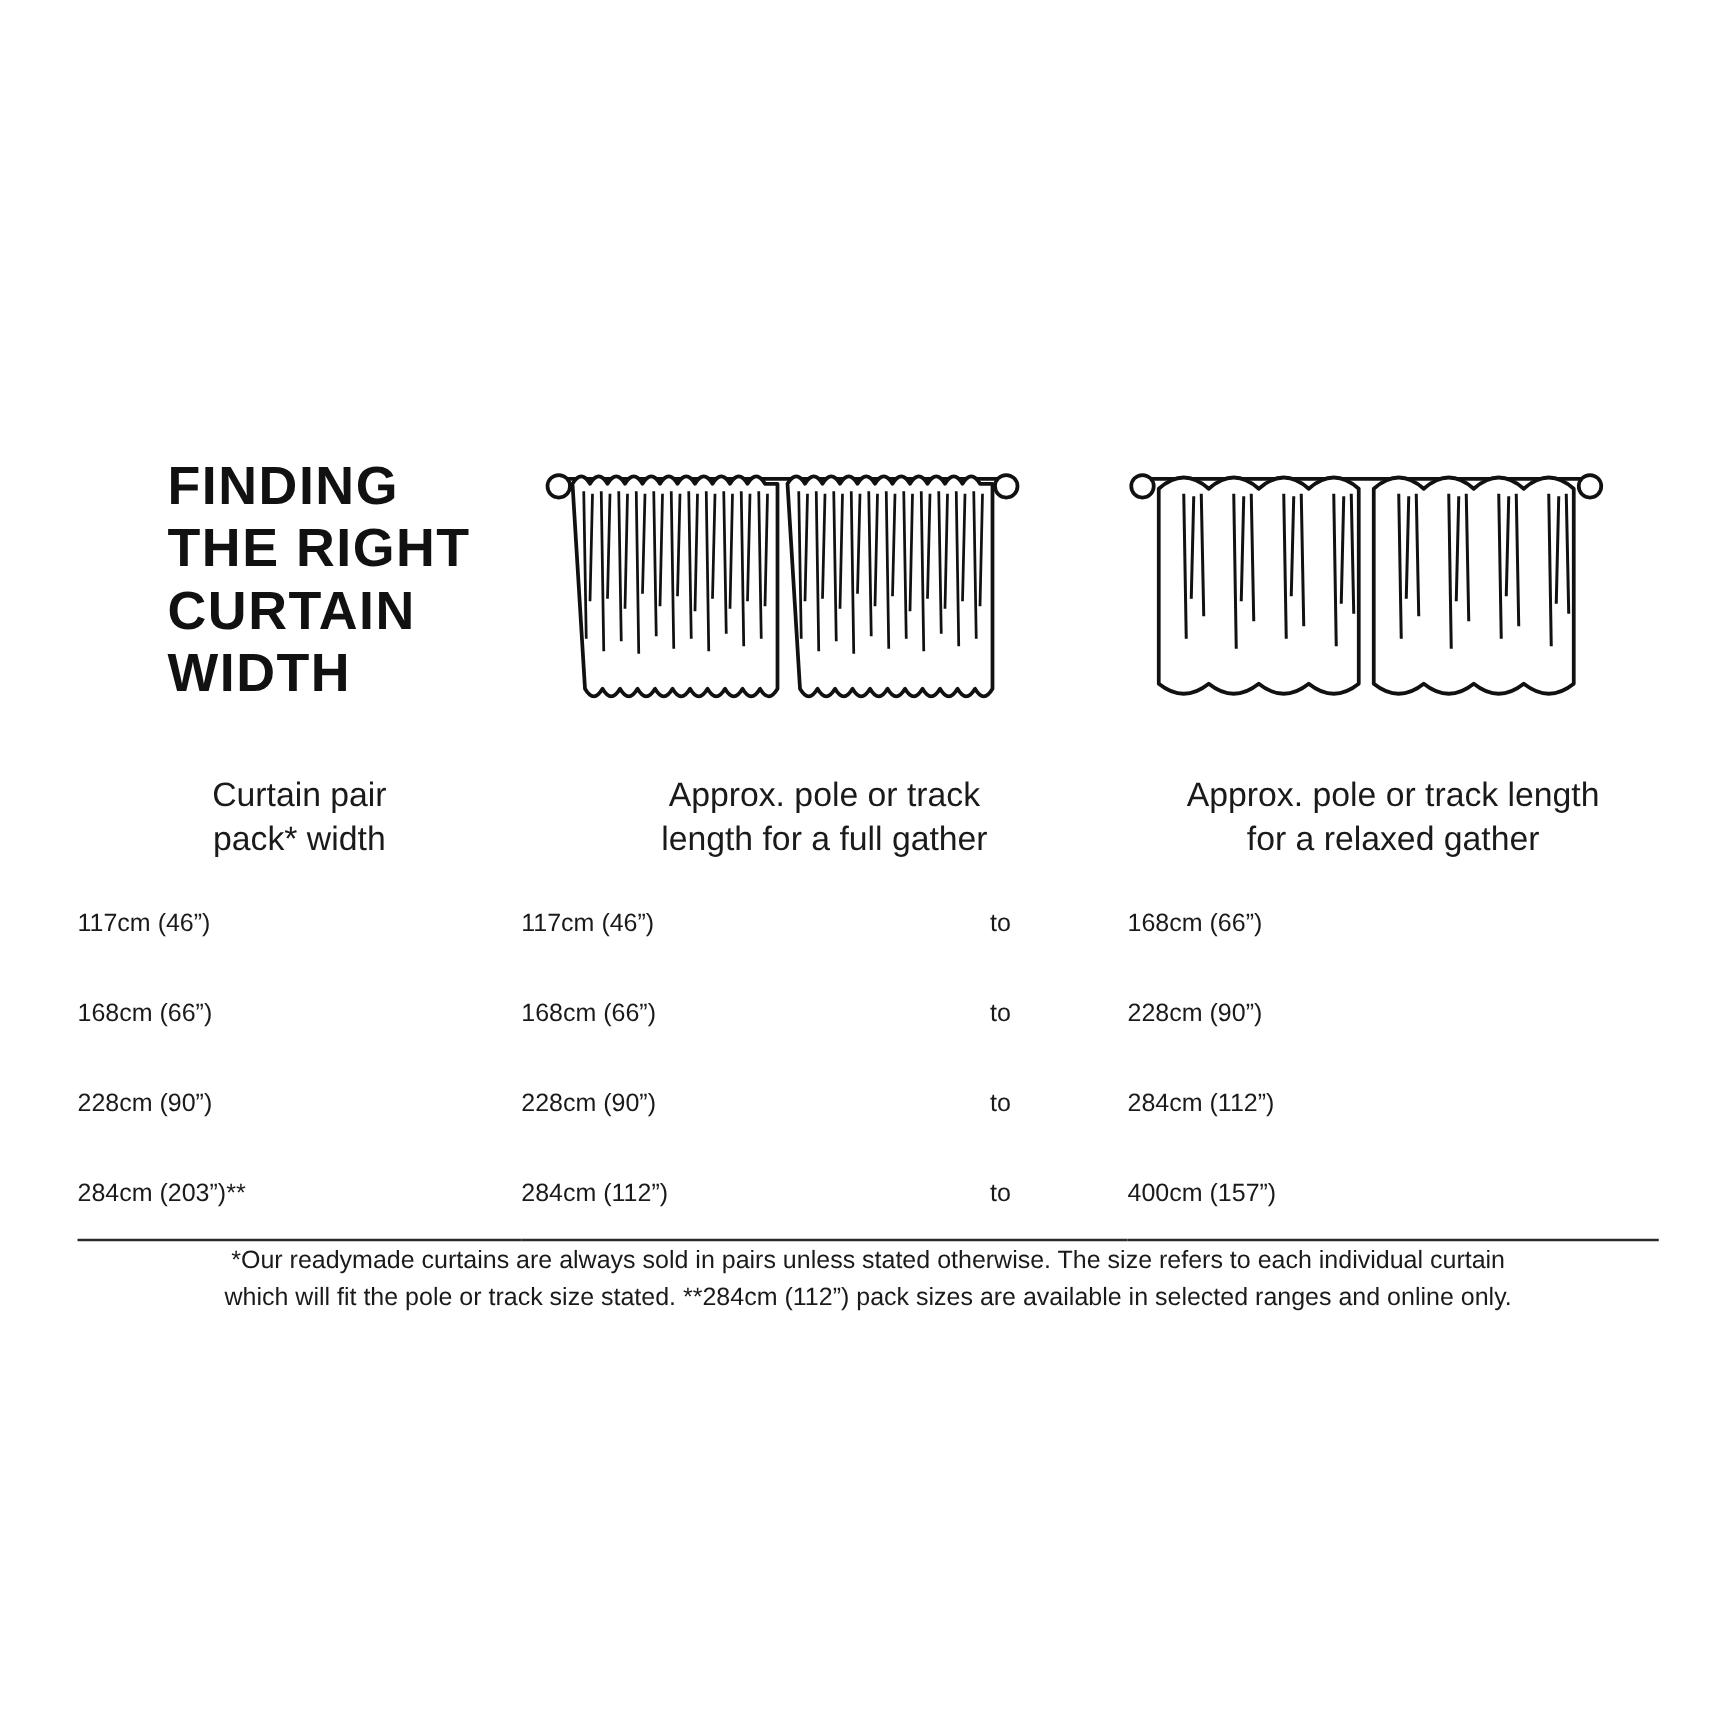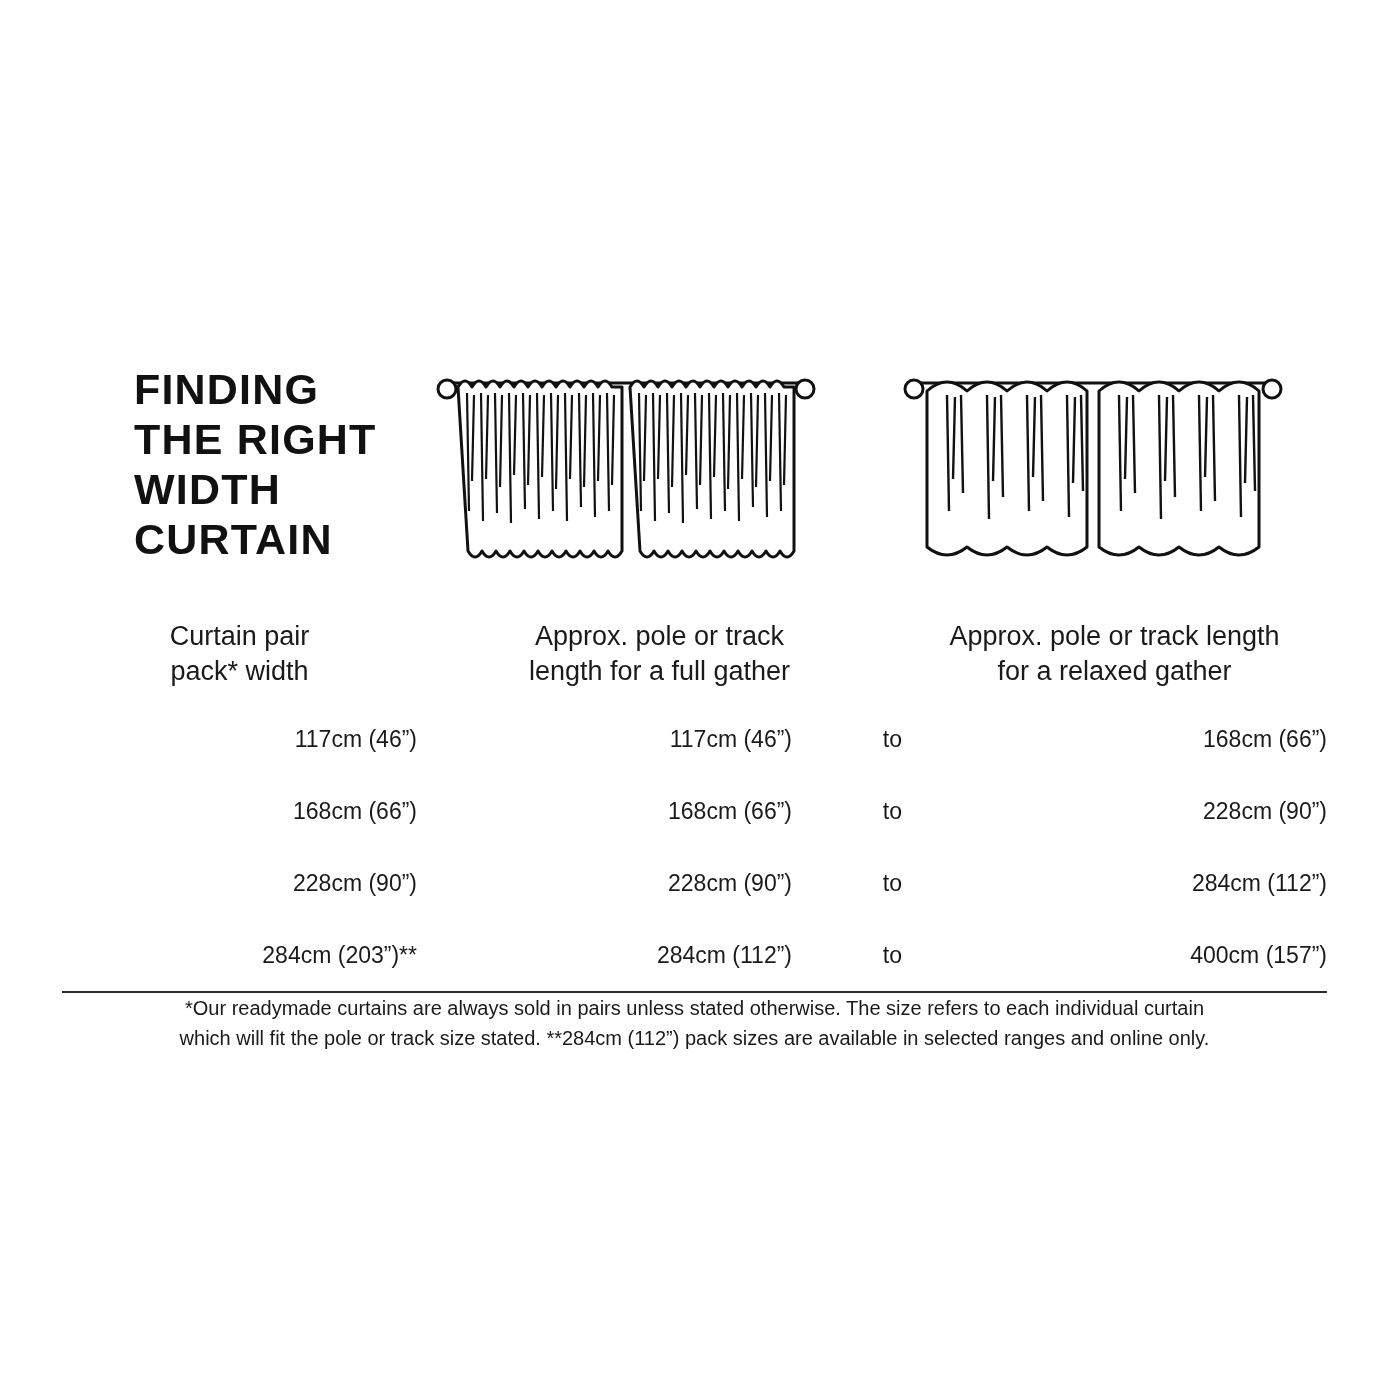--- a/index.html
+++ b/index.html
@@ -73,22 +73,22 @@
     font-size: 27px;
     line-height: 1.28;
     font-weight: 400;
     color: #1a1a1a;
     border-top: 2px solid #2b2b2b;
     border-bottom: 1px solid #8a8a8a;
   }
   .row td {
     height: 72px;
     vertical-align: middle;
-    text-align: right;
-    font-size: 23px;
+    text-align: left;
+    font-size: 20px;
     color: #1a1a1a;
     border-bottom: 1px solid #8a8a8a;
   }
   .row.last td {
     border-bottom: 2px solid #2b2b2b;
   }
   .col-pack { width: 355px; }
   .col-full { width: 375px; }
   .col-to   { width: 110px; }
   .col-relaxed { width: 425px; }
@@ -111,22 +111,22 @@
 <body>
 
 <div class="page">
   <div class="content">
 
     <div class="header-row">
 
       <div class="title">
         <span class="tline">FINDING</span>
         <span class="tline">THE RIGHT</span>
+        <span class="tline">CURTAIN</span>
         <span class="tline">WIDTH</span>
-        <span class="tline">CURTAIN</span>
       </div>
 
       <div class="illus">
 
         <span>
           <svg width="380" height="210" viewBox="0 0 380 210" fill="none" xmlns="http://www.w3.org/2000/svg">
 
             <line x1="16" y1="22" x2="364" y2="22" stroke="#111" stroke-width="3"></line>
             <circle cx="11" cy="28" r="9" stroke="#111" stroke-width="3" fill="#fff"></circle>
             <circle cx="369" cy="28" r="9" stroke="#111" stroke-width="3" fill="#fff"></circle>

